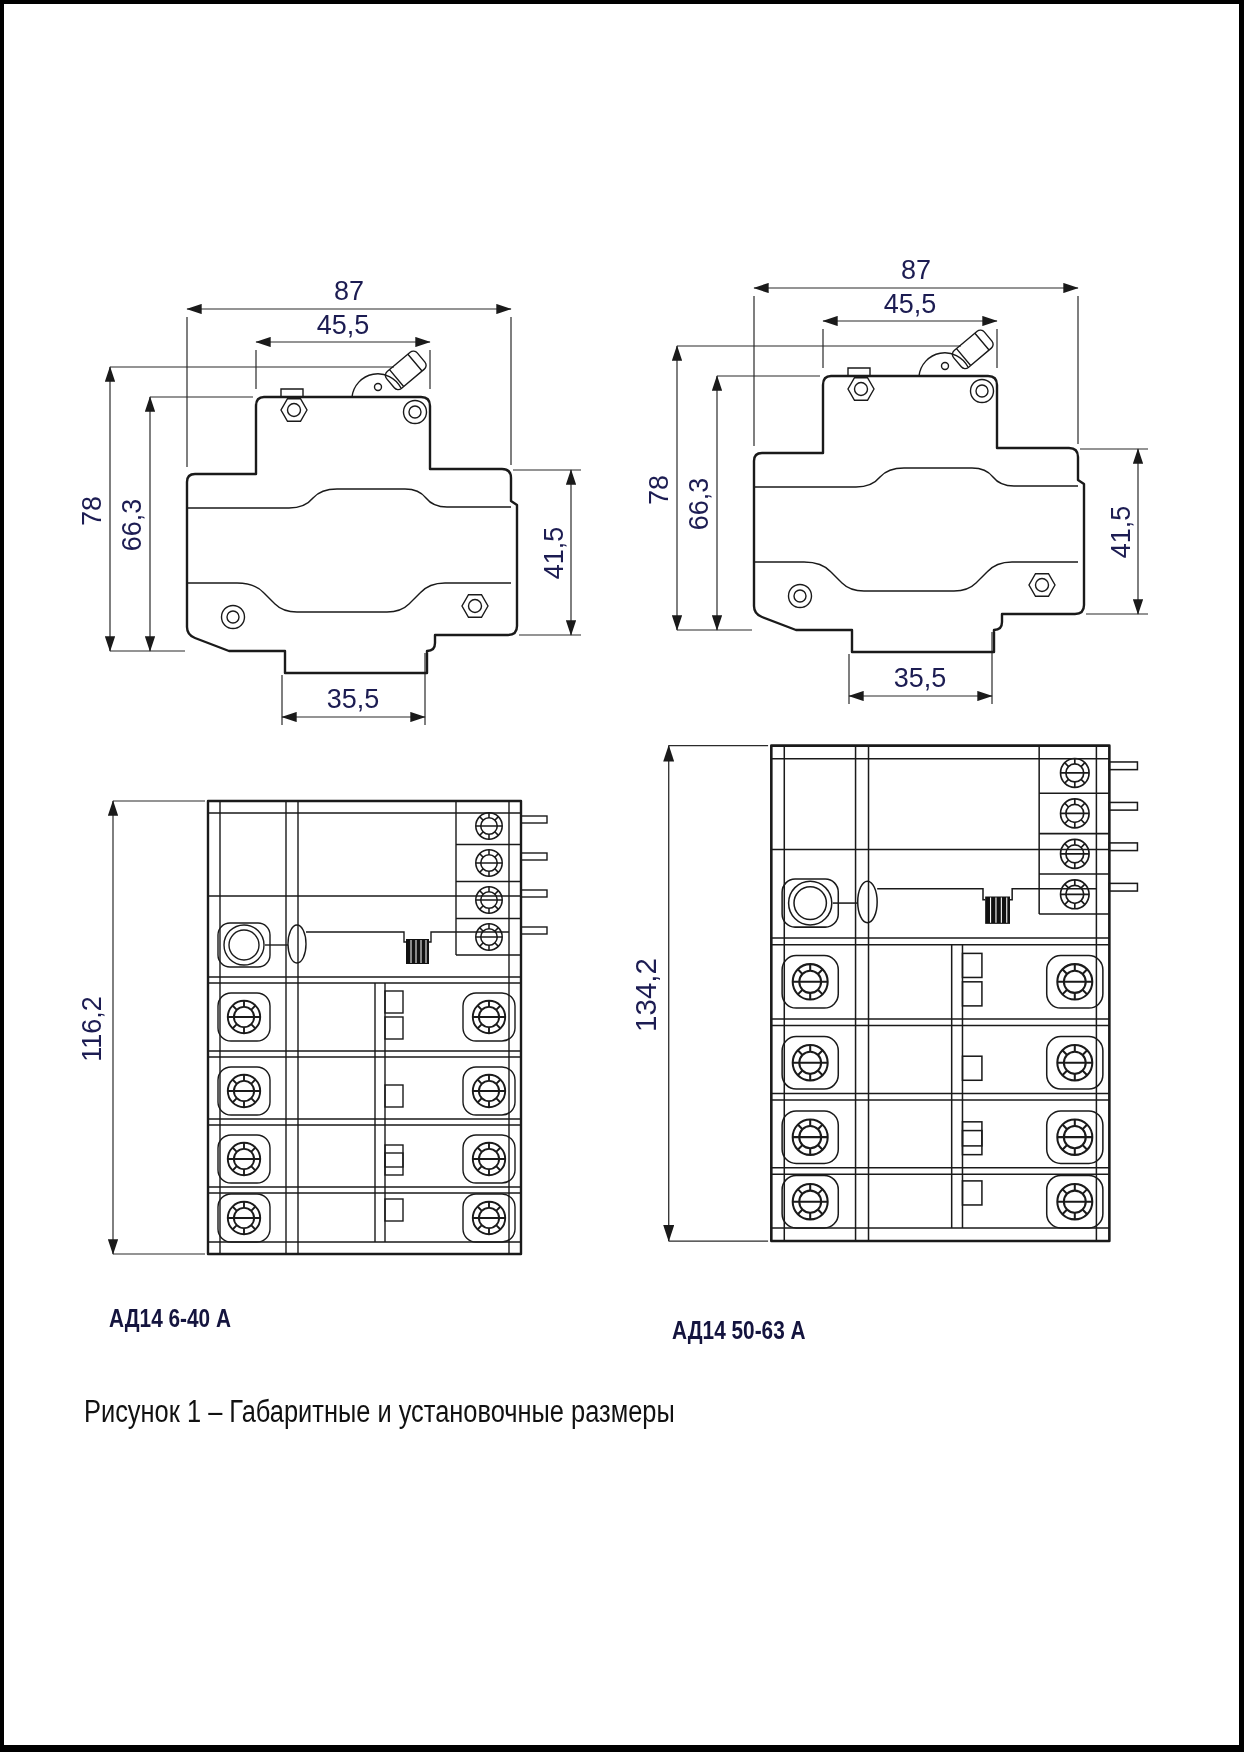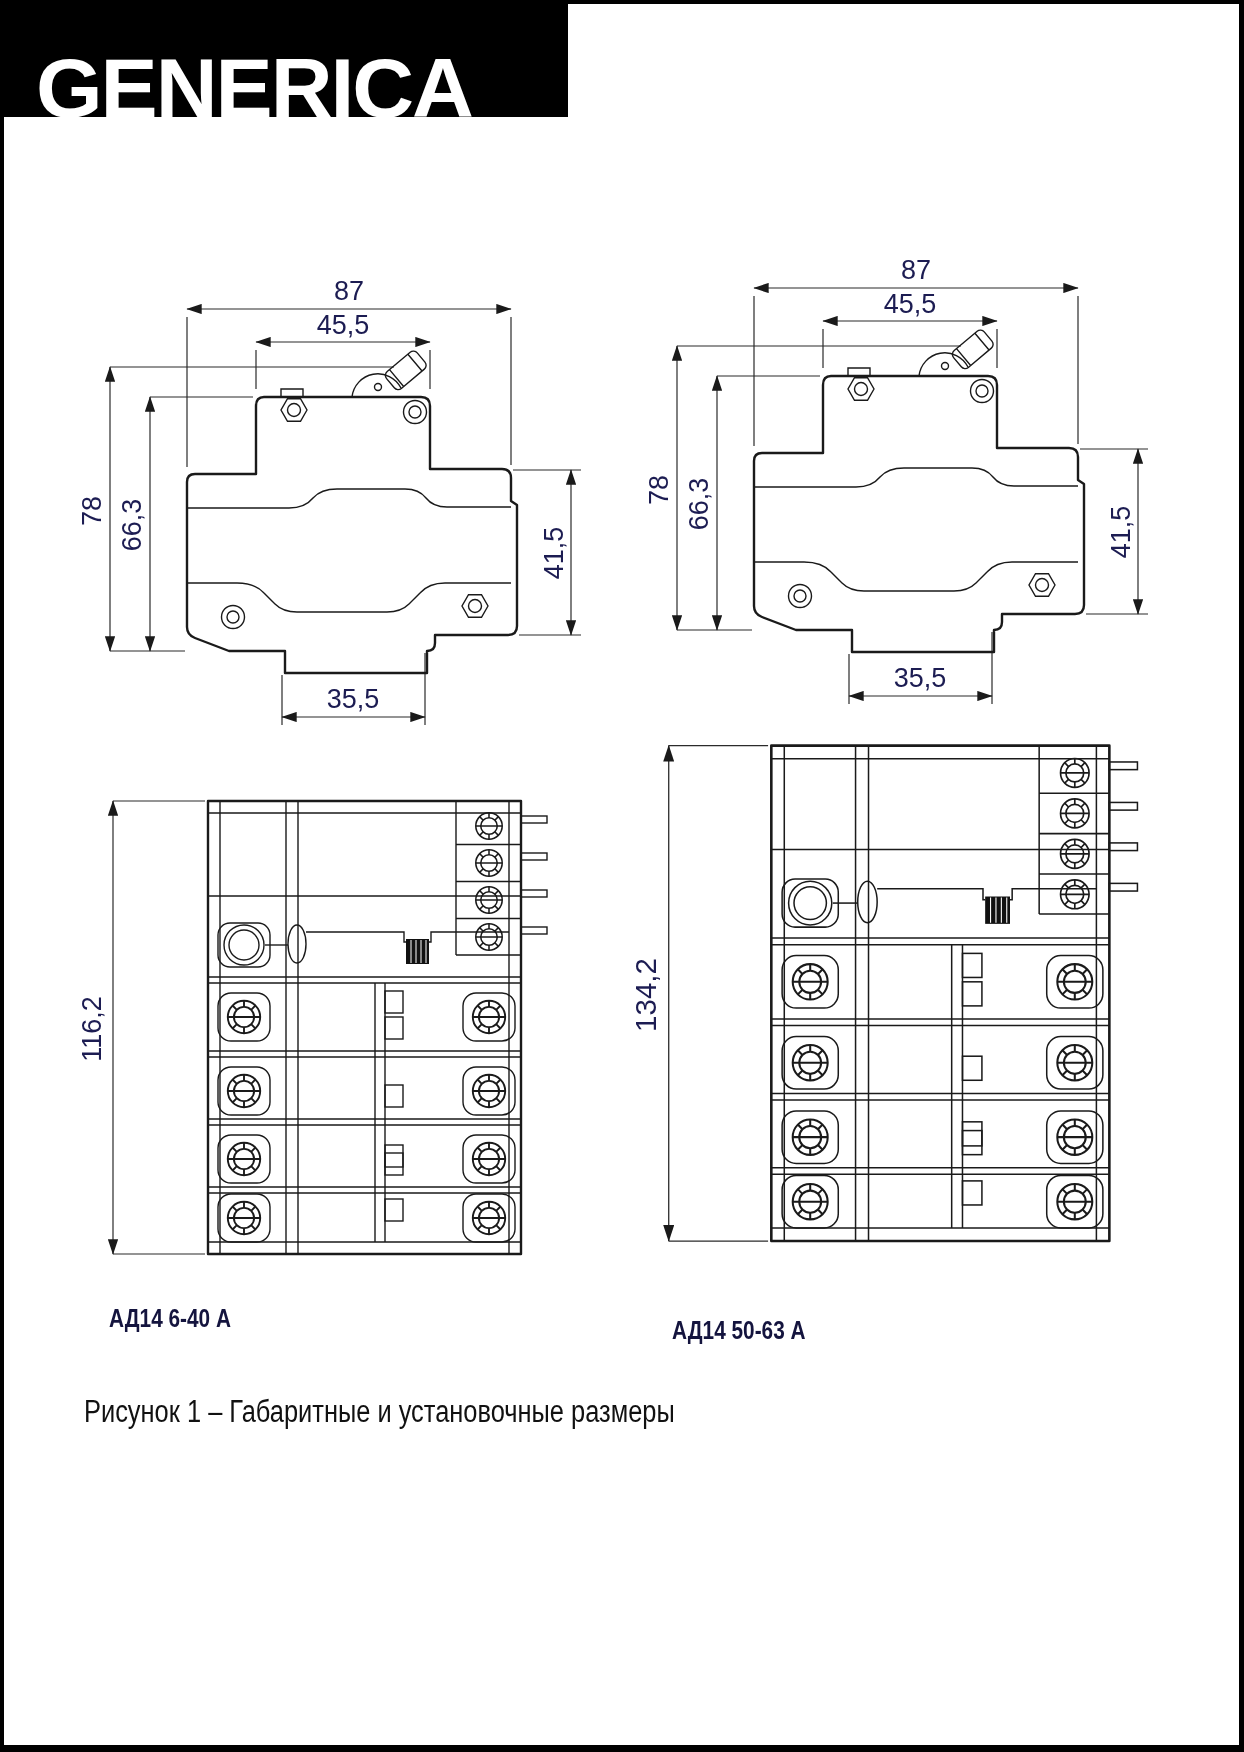--- a/index.html
+++ b/index.html
@@ -148,23 +148,20 @@
         <use href="#scr" transform="translate(165,460) scale(1.35)"></use>
         <use href="#scr" transform="translate(410,460) scale(1.35)"></use>
         <rect class="il" x="139" y="495" width="52" height="48" rx="13"></rect>
         <rect class="il" x="384" y="495" width="52" height="48" rx="13"></rect>
         <use href="#scr" transform="translate(165,519) scale(1.35)"></use>
         <use href="#scr" transform="translate(410,519) scale(1.35)"></use>
       </g>
     </defs>
   </svg>
 
-  <div class="logo-bar">
-    <span class="logo-text">GENERICA</span>
-  </div>
 
   <svg style="left:85px;top:235px" width="520" height="505" viewBox="0 0 520 505">
     <use href="#sideview"></use>
     <text class="dt" x="260" y="61" text-anchor="middle">87</text>
     <text class="dt" x="254" y="95" text-anchor="middle">45,5</text>
     <text class="dt" x="12" y="272" text-anchor="middle" transform="rotate(-90 12 272)">78</text>
     <text class="dt" x="52" y="286" text-anchor="middle" transform="rotate(-90 52 286)">66,3</text>
     <text class="dt" x="474" y="314" text-anchor="middle" transform="rotate(-90 474 314)">41,5</text>
     <text class="dt" x="264" y="469" text-anchor="middle">35,5</text>
   </svg>

